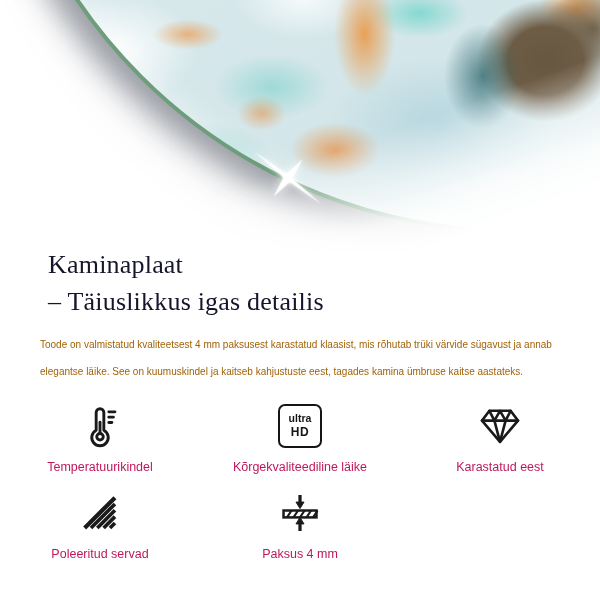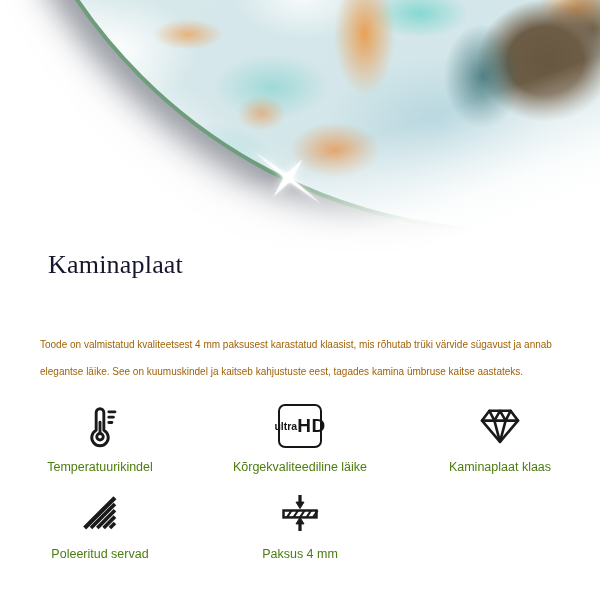--- a/index.html
+++ b/index.html
@@ -55,45 +55,46 @@
     position:absolute;left:40px;top:321px;width:540px;z-index:2;
     font-size:10px;line-height:27px;color:#a16207;
   }
   
   .features{
     position:absolute;left:0;top:402px;width:600px;z-index:2;
     display:grid;grid-template-columns:repeat(3,1fr);row-gap:14px;
   }
   .feature{display:flex;flex-direction:column;align-items:center;}
   .icon-box{height:48px;display:flex;align-items:center;justify-content:center;}
-  .flabel{margin-top:10px;font-size:12.5px;line-height:15px;color:#4d7c0f;}
+  .flabel{margin-top:10px;font-size:12.5px;line-height:15px;color:#be185d;}
   .ico{stroke:#1a1a1a;fill:none;stroke-width:1.5;stroke-linecap:round;stroke-linejoin:round;}
   .uhd{
     width:44px;height:44px;box-sizing:border-box;border:2.5px solid #151515;border-radius:7px;
-    display:flex;flex-direction:row;align-items:center;justify-content:center;color:#151515;
+    display:flex;flex-direction:column;align-items:center;justify-content:center;color:#151515;
   }
   .uhd .u{font-size:10.5px;font-weight:700;line-height:11px;}
-  .uhd .h{font-size:19px;font-weight:800;line-height:16px;letter-spacing:0.5px;}
+  .uhd .h{font-size:12px;font-weight:800;line-height:16px;letter-spacing:0.5px;}
 </style>
 </head>
 <body>
 
 <div class="page">
 
   <div class="hero">
     <div class="disc"></div>
     <div class="fade"></div>
     <svg class="sparkle" viewBox="0 0 60 60">
       <path d="M30 2 L32.6 27.4 L58 30 L32.6 32.6 L30 58 L27.4 32.6 L2 30 L27.4 27.4 Z" fill="#ffffff"></path>
       <circle cx="30" cy="30" r="4.5" fill="#ffffff"></circle>
     </svg>
   </div>
 
   <h1 class="title">
     <span>Kaminaplaat</span><br>
+    <span>– Täiuslikkus igas detailis</span>
   </h1>
 
   <p class="para">Toode on valmistatud kvaliteetsest 4 mm paksusest karastatud klaasist, mis rõhutab trüki värvide sügavust ja annab elegantse läike. See on kuumuskindel ja kaitseb kahjustuste eest, tagades kamina ümbruse kaitse aastateks.</p>
 
   <div class="features">
 
     <div class="feature">
       <div class="icon-box">
         <svg class="ico" width="46" height="46" viewBox="0 0 24 24">
           <path d="M10 14.2V5a2 2 0 0 1 4 0v9.2a4.3 4.3 0 1 1-4 0Z"></path>
@@ -118,21 +119,21 @@
 
     <div class="feature">
       <div class="icon-box">
         <svg class="ico" width="48" height="48" viewBox="0 0 24 24" style="stroke-width:1.3">
           <path d="M6.7 4.4h10.6l3.7 4.9L12 19.9 3 9.3 6.7 4.4Z"></path>
           <path d="M3 9.3h18"></path>
           <path d="M6.7 4.4l2.5 4.9L12 4.4l2.8 4.9 2.5-4.9"></path>
           <path d="M9.2 9.3 12 19.9l2.8-10.6"></path>
         </svg>
       </div>
-      <div class="flabel">Kaminaplaat klaas</div>
+      <div class="flabel">Karastatud eest</div>
     </div>
 
     <div class="feature">
       <div class="icon-box">
         <svg width="46" height="46" viewBox="0 0 24 24" fill="none" stroke="#1a1a1a" stroke-linecap="butt">
           <path d="M4 19.8 19.8 4" stroke-width="2.2"></path>
           <path d="M7.3 19.8 19.8 7.3" stroke-width="1.9"></path>
           <path d="M10.6 19.8 19.8 10.6" stroke-width="1.9"></path>
           <path d="M13.9 19.8 19.8 13.9" stroke-width="1.9"></path>
           <path d="M17.2 19.8 19.8 17.2" stroke-width="1.9"></path>

